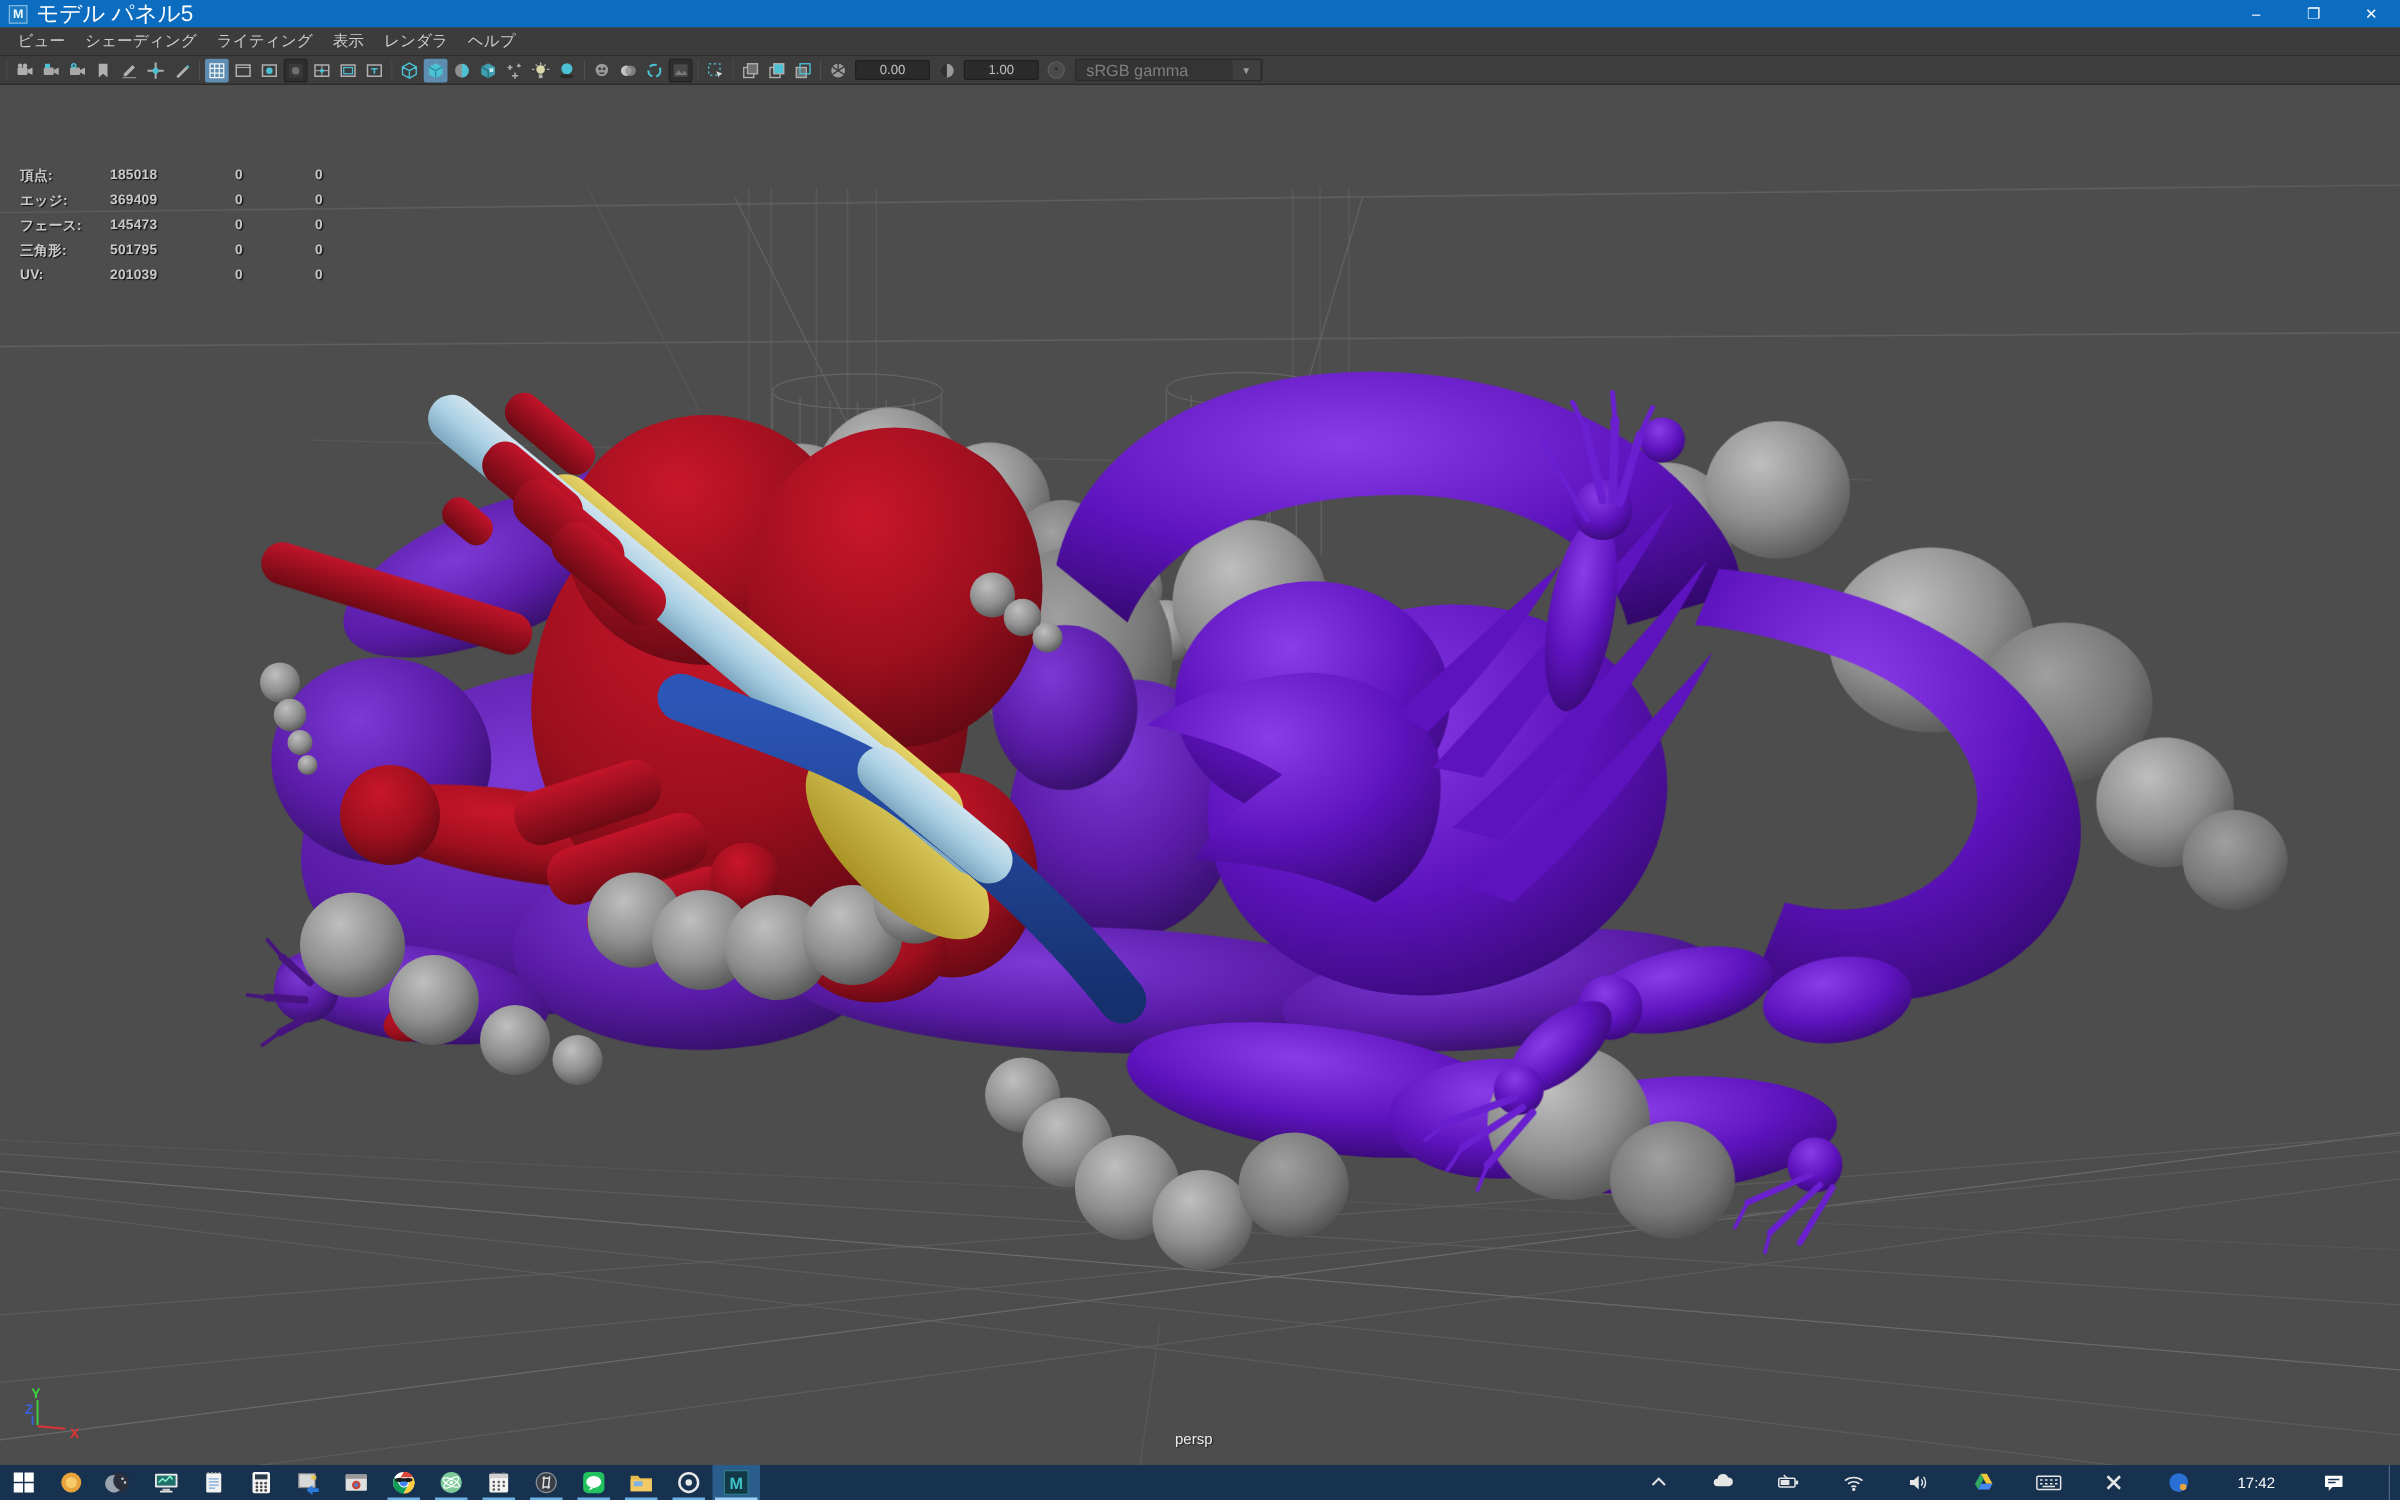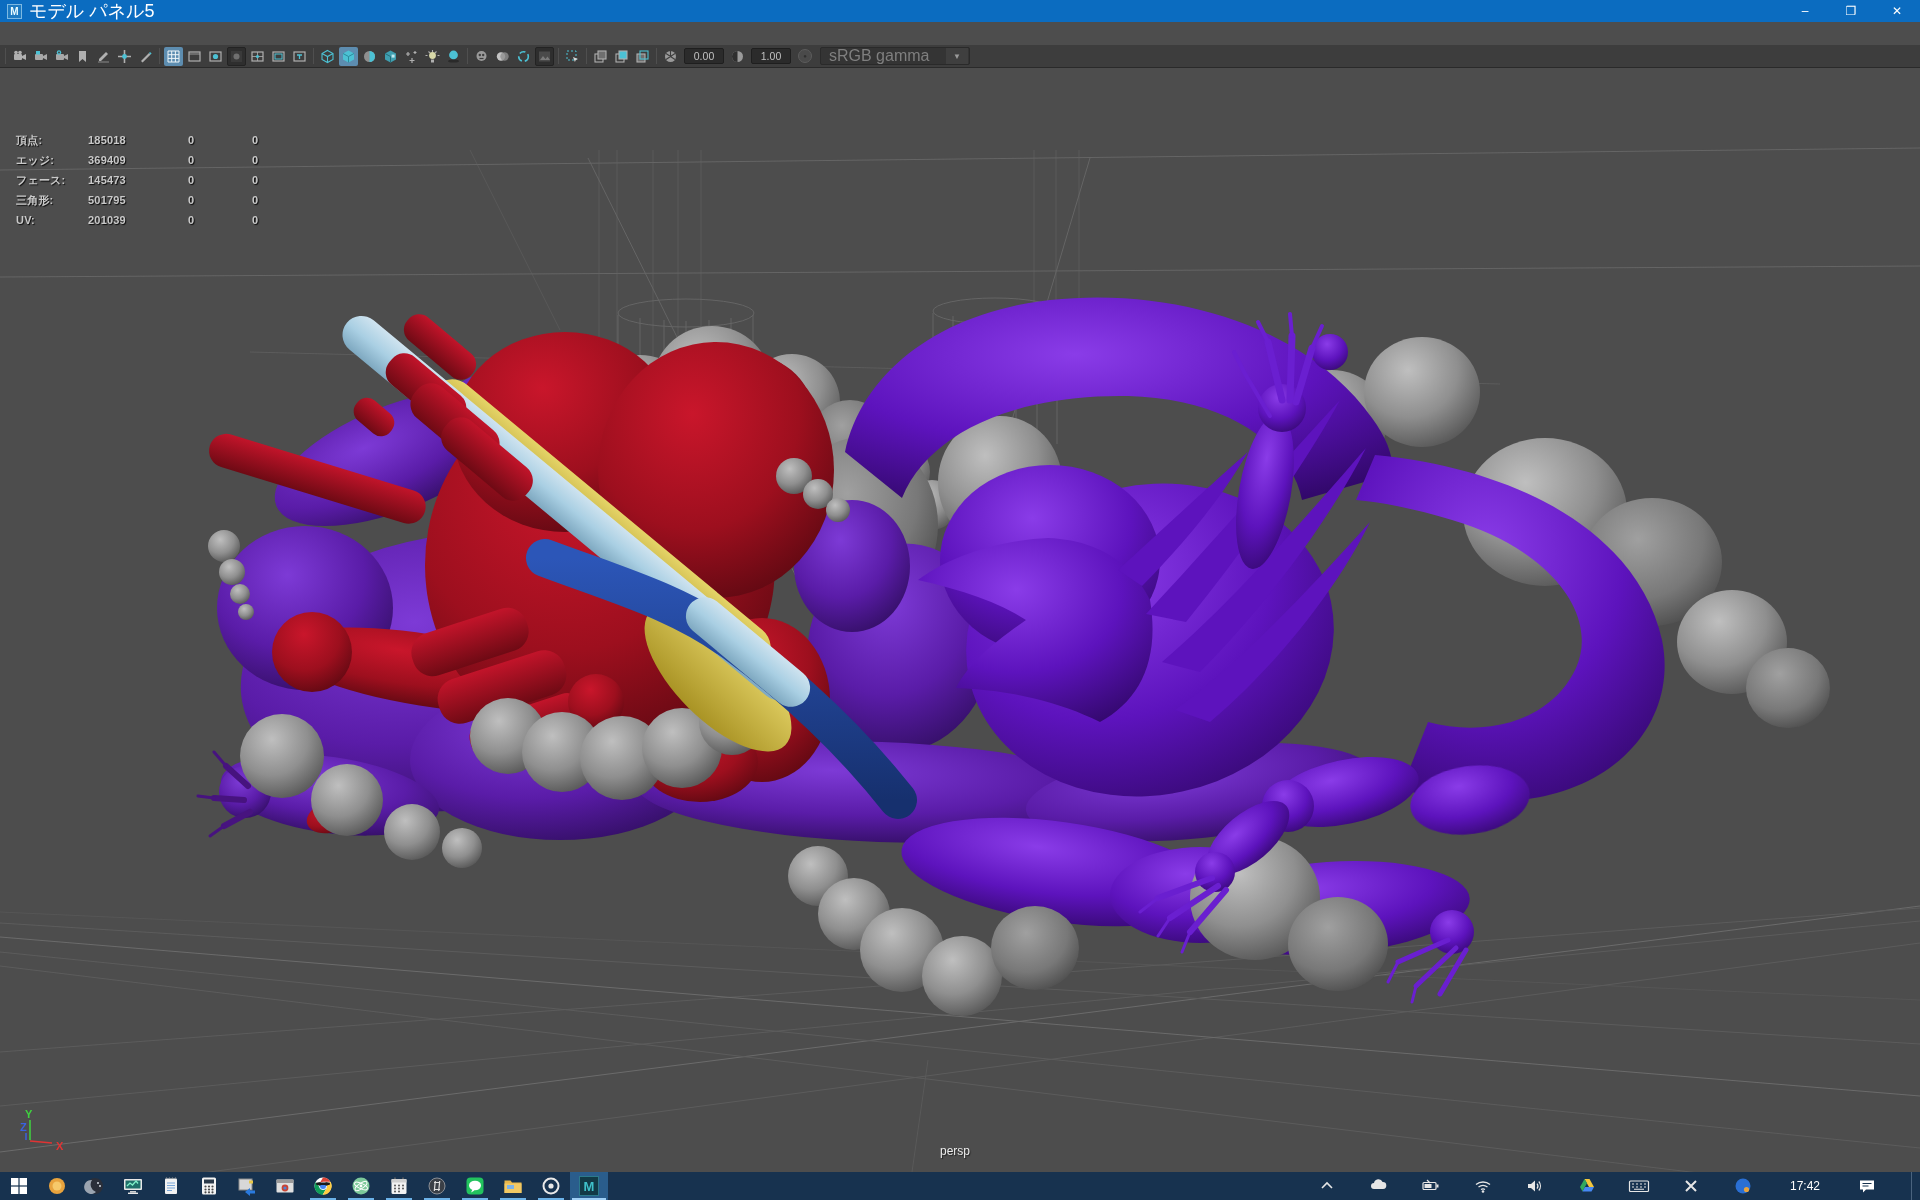--- a/index.html
+++ b/index.html
@@ -26,29 +26,29 @@
 
   
   .toolbar { position:absolute; top:45px; left:0; width:1920px; height:23px;
     background:#3d3d3d; border-bottom:1px solid #2a2a2a;
     display:flex; align-items:center; padding-left:2px; }
   .tsep { width:1px; height:16px; background:#2c2c2c; border-right:1px solid #4f4f4f; margin:0 3px; }
   .tbtn { width:19px; height:19px; margin:0 1px; border-radius:2px;
     display:flex; align-items:center; justify-content:center; }
   .tbtn.sel { background:#5d8db0; }
   .tbtn.pressed { background:#2e2e2e; border:1px solid #232323; }
-  .tfield { width:40px; height:16px; background:#2b2b2b; border:1px solid #1f1f1f;
+  .tfield { width:60px; height:16px; background:#2b2b2b; border:1px solid #1f1f1f;
     border-radius:2px; color:#c0c0c0; font-size:10.5px; display:flex;
     align-items:center; justify-content:center; margin:0 3px; }
   .round-badge { width:14px; height:14px; border-radius:50%; background:#4a4a4a;
     border:1px solid #5c5c5c; margin:0 4px; color:#2f2f2f; font-size:6px;
     display:flex; align-items:center; justify-content:center; }
   .dropdown { width:150px; height:18px; background:#343434; border:1px solid #2a2a2a;
     border-radius:2px; display:flex; align-items:center; margin-left:4px; }
-  .dropdown .dd-label { color:#7f7f7f; font-size:16px; padding-left:8px; flex:1;
+  .dropdown .dd-label { color:#7f7f7f; font-size:13px; padding-left:8px; flex:1;
     white-space:nowrap; overflow:hidden; }
   .dropdown .dd-arrow { width:22px; height:16px; background:#3f3f3f; color:#9a9a9a;
     font-size:8px; display:flex; align-items:center; justify-content:center; margin-right:1px; }
 
   
   .viewport { position:absolute; top:68px; left:0; width:1920px; height:1104px; }
   .viewport svg.scene { position:absolute; top:0; left:0; }
 
   .hud { position:absolute; top:62px; left:0; }
   .hud-row { display:grid; grid-template-columns:72px 100px 64px 64px;
@@ -85,20 +85,28 @@
   <div class="titlebar">
     <div class="app-icon">M</div>
     <div class="title-text">モデル パネル5</div>
     <div class="win-controls">
       <div class="win-btn">–</div>
       <div class="win-btn">❐</div>
       <div class="win-btn">✕</div>
     </div>
   </div>
 
+  <div class="menubar">
+    <div class="menu-item">ビュー</div>
+    <div class="menu-item">シェーディング</div>
+    <div class="menu-item">ライティング</div>
+    <div class="menu-item">表示</div>
+    <div class="menu-item">レンダラ</div>
+    <div class="menu-item">ヘルプ</div>
+  </div>
 
   <div class="toolbar">
     <div class="tsep"></div>
     <div class="tbtn">
         <svg width="15" height="15">
           <rect x="2" y="5" width="8" height="6" rx="1" fill="#b0b0b0"></rect>
           <path d="M10 7l4-2v6l-4-2z" fill="#b0b0b0"></path>
           <circle cx="4" cy="3.5" r="1.8" fill="#b0b0b0"></circle>
           <circle cx="8" cy="3.5" r="1.8" fill="#b0b0b0"></circle>
         </svg>

